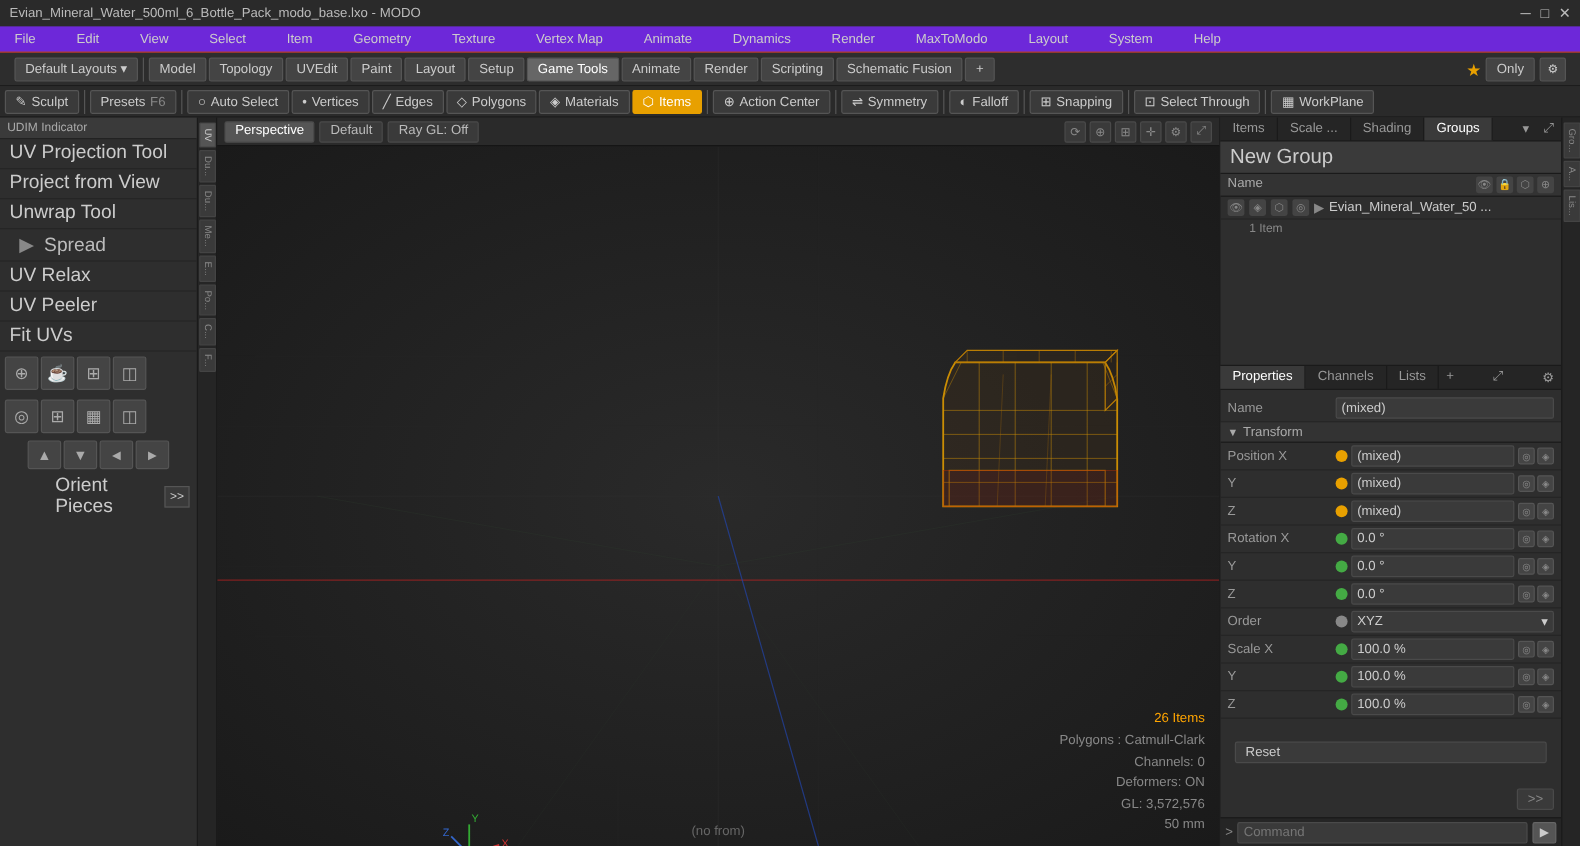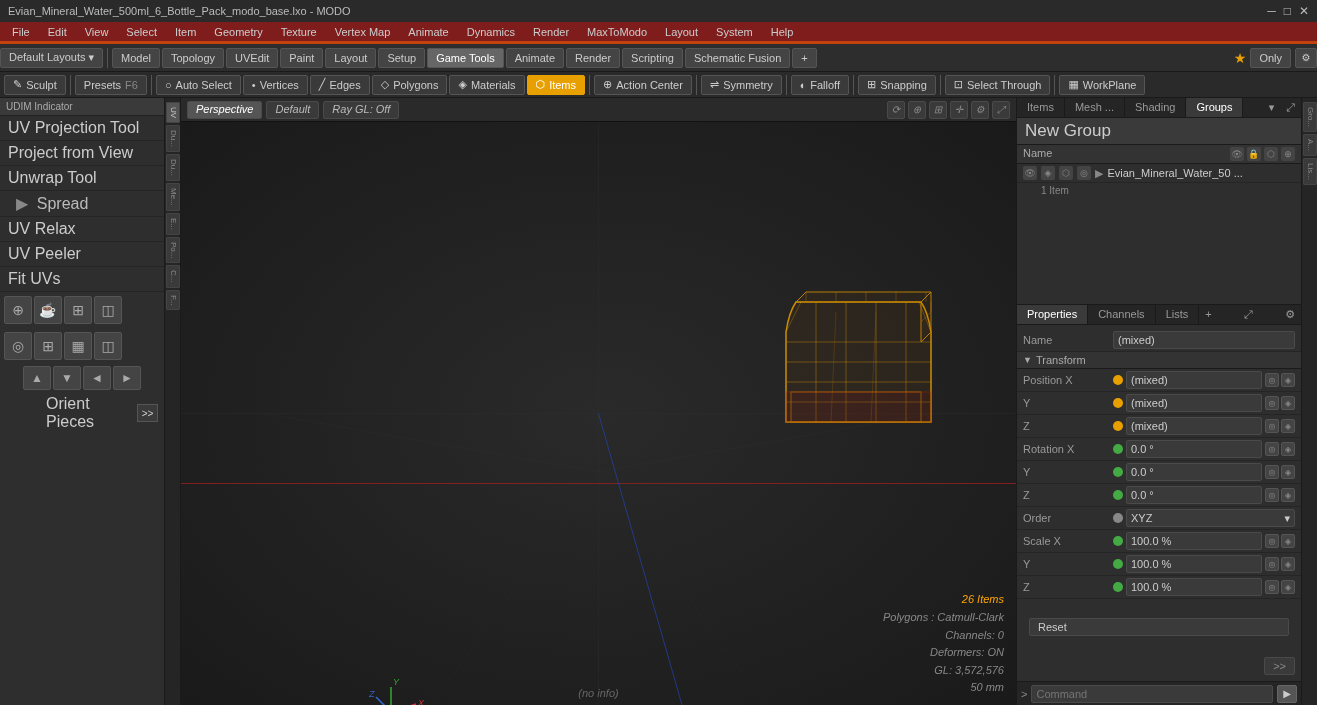--- a/index.html
+++ b/index.html
@@ -8,31 +8,31 @@
     
     #titlebar {
       height: 22px; background: #2a2a2a; display: flex; align-items: center; justify-content: space-between;
       padding: 0 8px; color: #bbb;
     }
     #titlebar-controls { display: flex; gap: 8px; }
     #titlebar-controls span { font-size: 12px; cursor: pointer; }
 
     
     #menubar {
-      height: 22px; background: #7f1d1d; display: flex; align-items: center; gap: 2px;
-      padding: 0 4px; border-bottom: 3px solid #c2410c;
+      height: 22px; background: #6d28d9; display: flex; align-items: center; gap: 18px;
+      padding: 0 4px; border-bottom: 1px solid #c2410c;
     }
     .menu-item {
       padding: 2px 8px; color: #ccc; cursor: pointer; font-size: 11px; border-radius: 2px;
     }
 
     
     #toolbar {
       height: 28px; background: #2d2d2d; display: flex; align-items: center; gap: 2px;
-      padding: 0 0; border-bottom: 1px solid #1a1a1a;
+      padding: 0 12px; border-bottom: 1px solid #1a1a1a;
     }
     .toolbar-btn {
       padding: 2px 8px; background: #444; color: #ccc; border: 1px solid #555;
       border-radius: 2px; cursor: pointer; font-size: 11px; height: 20px; display: flex; align-items: center;
     }
     .toolbar-btn.active { background: #666; color: #fff; }
     .toolbar-sep { width: 1px; height: 20px; background: #555; margin: 0 2px; }
     .toolbar-icon-btn {
       width: 22px; height: 20px; background: #444; border: 1px solid #555;
       border-radius: 2px; cursor: pointer; display: flex; align-items: center; justify-content: center; font-size: 10px;
@@ -101,21 +101,21 @@
       display: flex; flex-direction: column; align-items: center; padding-top: 4px; gap: 2px;
     }
     .strip-btn {
       width: 14px; background: #3a3a3a; color: #888; font-size: 8px; writing-mode: vertical-rl;
       text-align: center; cursor: pointer; padding: 4px 1px; border: 1px solid #444; border-radius: 1px;
     }
     .strip-btn.active { background: #555; color: #ccc; }
 
     
     #viewport-area {
-      flex: 1; display: flex; flex-direction: column; background: #1a1a1a; position: relative; font-style: italic;
+      flex: 1; display: flex; flex-direction: column; background: #1a1a1a; position: relative;
     }
     #viewport-header {
       height: 24px; background: #2a2a2a; display: flex; align-items: center; gap: 4px;
       padding: 0 6px; border-bottom: 1px solid #111;
     }
     .vp-header-btn {
       padding: 1px 8px; background: #3a3a3a; color: #bbb; border: 1px solid #4a4a4a;
       border-radius: 2px; font-size: 11px; cursor: pointer; height: 18px;
     }
     .vp-header-btn.active { background: #555; color: #fff; }
@@ -527,30 +527,30 @@
 
       <div id="viewport-status">
         <div style="color: #ffa500;">26 Items</div>
         <div>Polygons : Catmull-Clark</div>
         <div>Channels: 0</div>
         <div>Deformers: ON</div>
         <div>GL: 3,572,576</div>
         <div>50 mm</div>
       </div>
 
-      <div id="viewport-info">(no info)</div>
+      <div id="viewport-info">(no from)</div>
     </div>
   </div>
 
   <div id="right-panel">
 
     <div id="right-top">
       <div id="right-top-tabs">
         <div class="right-tab">Items</div>
-        <div class="right-tab">Mesh ...</div>
+        <div class="right-tab">Scale ...</div>
         <div class="right-tab">Shading</div>
         <div class="right-tab active">Groups</div>
         <div class="right-tab-more">▾</div>
         <div class="right-tab-expand">⤢</div>
       </div>
 
       <div id="new-group-btn">New Group</div>
 
       <div id="items-header-row">
         <div class="items-header-col">Name</div>

